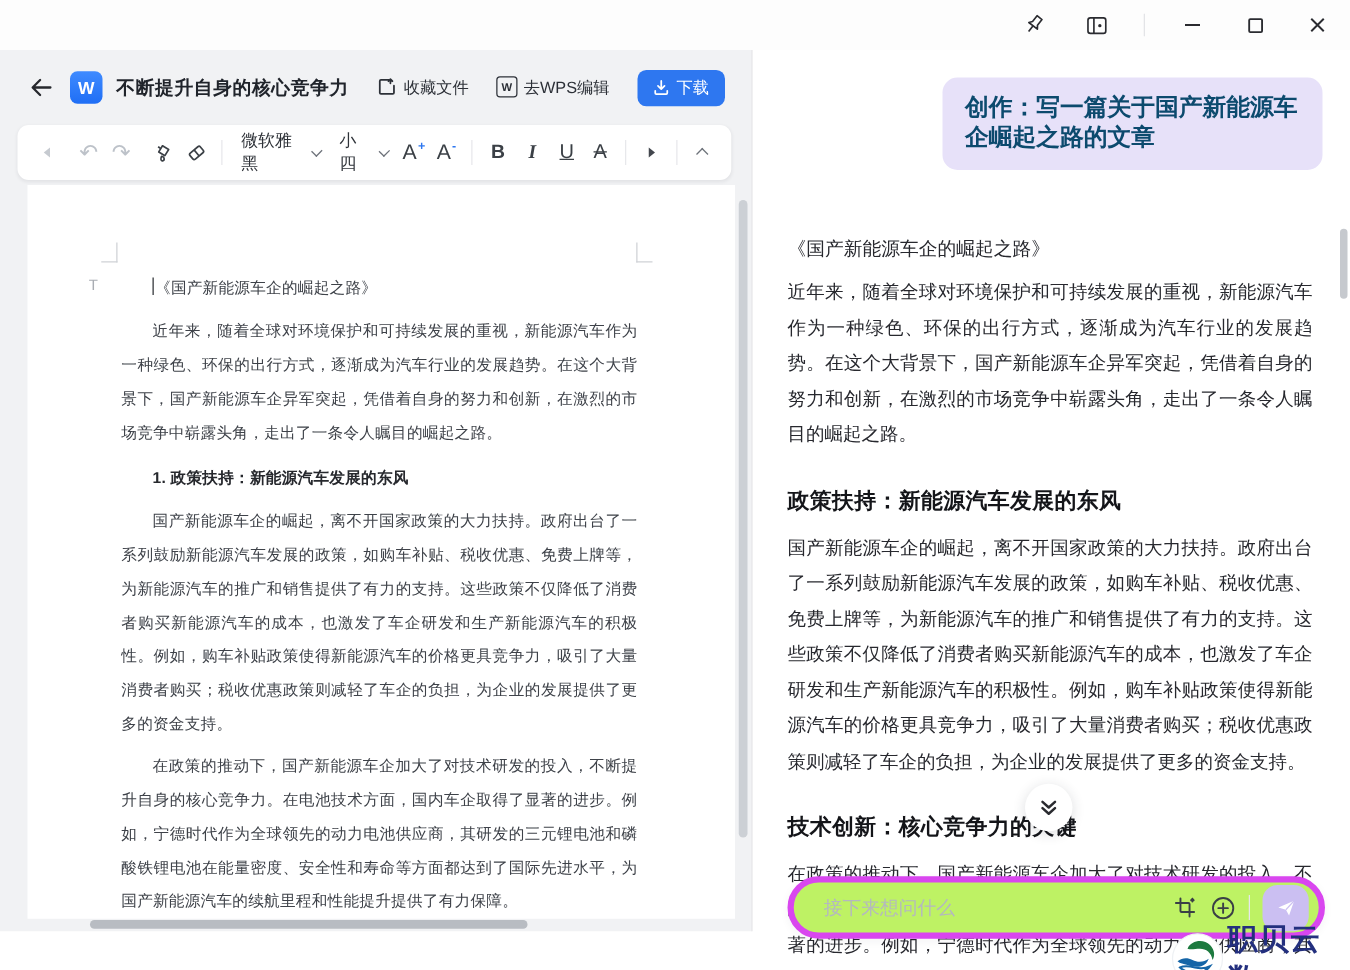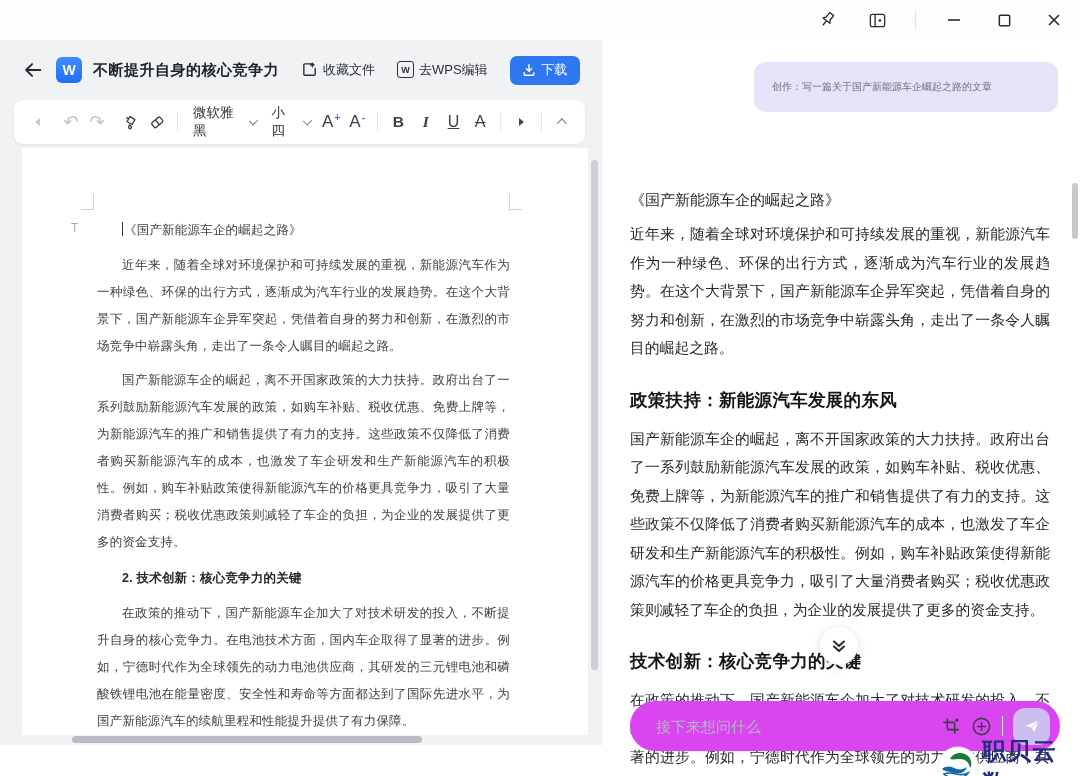--- a/index.html
+++ b/index.html
@@ -55,29 +55,29 @@
 
   
   #statusbar { left:0; top:788px; width:602px; height:31px; background:#fff; border-top:1px solid #eaebed; display:flex; align-items:flex-end; font-size:12.5px; color:#4c525b; }
   .sb-sep { width:1px; height:16px; background:#e8e9eb; margin:0 10px; }
   .sb-item { margin:0 8px; white-space:nowrap; }
   .sb-icn { display:flex; align-items:center; justify-content:center; margin:0 8px; }
   .zoomval { margin:0 18px; color:#41464d; }
 
   
   #right-panel { left:603px; top:40px; width:477px; height:736px; background:#fff; }
-  .bubble { position:absolute; left:151px; top:22px; width:304px; background:#e7e1f9; border-radius:12px; padding:13px 18px; font-size:10px; line-height:24px; color:#737373; }
+  .bubble { position:absolute; left:151px; top:22px; width:304px; background:#e7e1f9; border-radius:12px; padding:13px 18px; font-size:19px; line-height:24px; color:#0c4a6e;font-weight:bold; }
   .reply { position:absolute; left:27px; top:146px; width:420px; color:#27282e; }
   .reply .r-title { font-size:15px; line-height:27px; margin-bottom:7px; }
   .reply p { font-size:14.8px; line-height:28.5px; text-align:justify; }
   .reply h2 { font-size:17.5px; line-height:24px; color:#141519; margin:25px 0 13px 0; font-weight:bold; letter-spacing:.3px; }
 
   .scrolldown { position:absolute; left:217px; top:587px; width:38px; height:38px; border-radius:50%; background:#fff; box-shadow:0 2px 10px rgba(40,44,54,.16); display:flex; align-items:center; justify-content:center; }
 
-  .chatbox { position:absolute; left:27px; top:661px; width:430px; height:50px; border:2px solid #d946ef; border-radius:25px; background:#d946ef; box-shadow:0 2px 8px rgba(40,44,54,.05); display:flex; align-items:center; padding:0 8px 0 24px; }
+  .chatbox { position:absolute; left:27px; top:661px; width:430px; height:50px; border:5px solid #d946ef; border-radius:25px; background:#bef264; box-shadow:0 2px 8px rgba(40,44,54,.05); display:flex; align-items:center; padding:0 8px 0 24px; }
   .chat-input { flex:1; border:none; outline:none; font-size:15px; color:#33343c; background:transparent; font-family:"Liberation Sans","DejaVu Sans",sans-serif; }
   .chat-input::placeholder { color:#b4b8bf; }
   .ci-icn { width:30px; height:30px; display:flex; align-items:center; justify-content:center; }
   .ci-sep { width:1px; height:20px; background:#e6e7ea; margin:0 6px; }
   .send-btn { width:37px; height:37px; border-radius:12px; background:#cbbff2; display:flex; align-items:center; justify-content:center; margin-left:4px; }
 
   .vscroll-chat { position:absolute; left:469px; top:143px; width:6px; height:56px; background:#c6c9ce; border-radius:3px; }
 
   
   .brand { position:absolute; left:936px; top:735px; display:flex; align-items:center; z-index:5; }
@@ -227,22 +227,22 @@
       </div>
   </div>
 
   <div class="page">
     <div class="mark tl"></div>
     <div class="mark tr"></div>
     <div class="t-marker">T</div>
     <div class="page-inner doc-text">
       <div class="doc-title-line"><span class="cursor-bar"></span><span>《国产新能源车企的崛起之路》</span></div>
       <p>近年来，随着全球对环境保护和可持续发展的重视，新能源汽车作为一种绿色、环保的出行方式，逐渐成为汽车行业的发展趋势。在这个大背景下，国产新能源车企异军突起，凭借着自身的努力和创新，在激烈的市场竞争中崭露头角，走出了一条令人瞩目的崛起之路。</p>
+      <h3>1. 政策扶持：新能源汽车发展的东风</h3>
       <p>国产新能源车企的崛起，离不开国家政策的大力扶持。政府出台了一系列鼓励新能源汽车发展的政策，如购车补贴、税收优惠、免费上牌等，为新能源汽车的推广和销售提供了有力的支持。这些政策不仅降低了消费者购买新能源汽车的成本，也激发了车企研发和生产新能源汽车的积极性。例如，购车补贴政策使得新能源汽车的价格更具竞争力，吸引了大量消费者购买；税收优惠政策则减轻了车企的负担，为企业的发展提供了更多的资金支持。</p>
-      <h3>2. 技术创新：核心竞争力的关键</h3>
       <p>在政策的推动下，国产新能源车企加大了对技术研发的投入，不断提升自身的核心竞争力。在电池技术方面，国内车企取得了显著的进步。例如，宁德时代作为全球领先的动力电池供应商，其研发的三元锂电池和磷酸铁锂电池在能量密度、安全性和寿命等方面都达到了国际先进水平，为国产新能源汽车的续航里程和性能提升提供了有力保障。</p>
 
     </div>
   </div>
   <div class="vscroll-doc abs"></div>
   <div class="hscroll-doc abs"></div>
 </div>
 
 <div id="statusbar" class="abs">
   <div class="sb-icn" style="margin-left:14px;">

